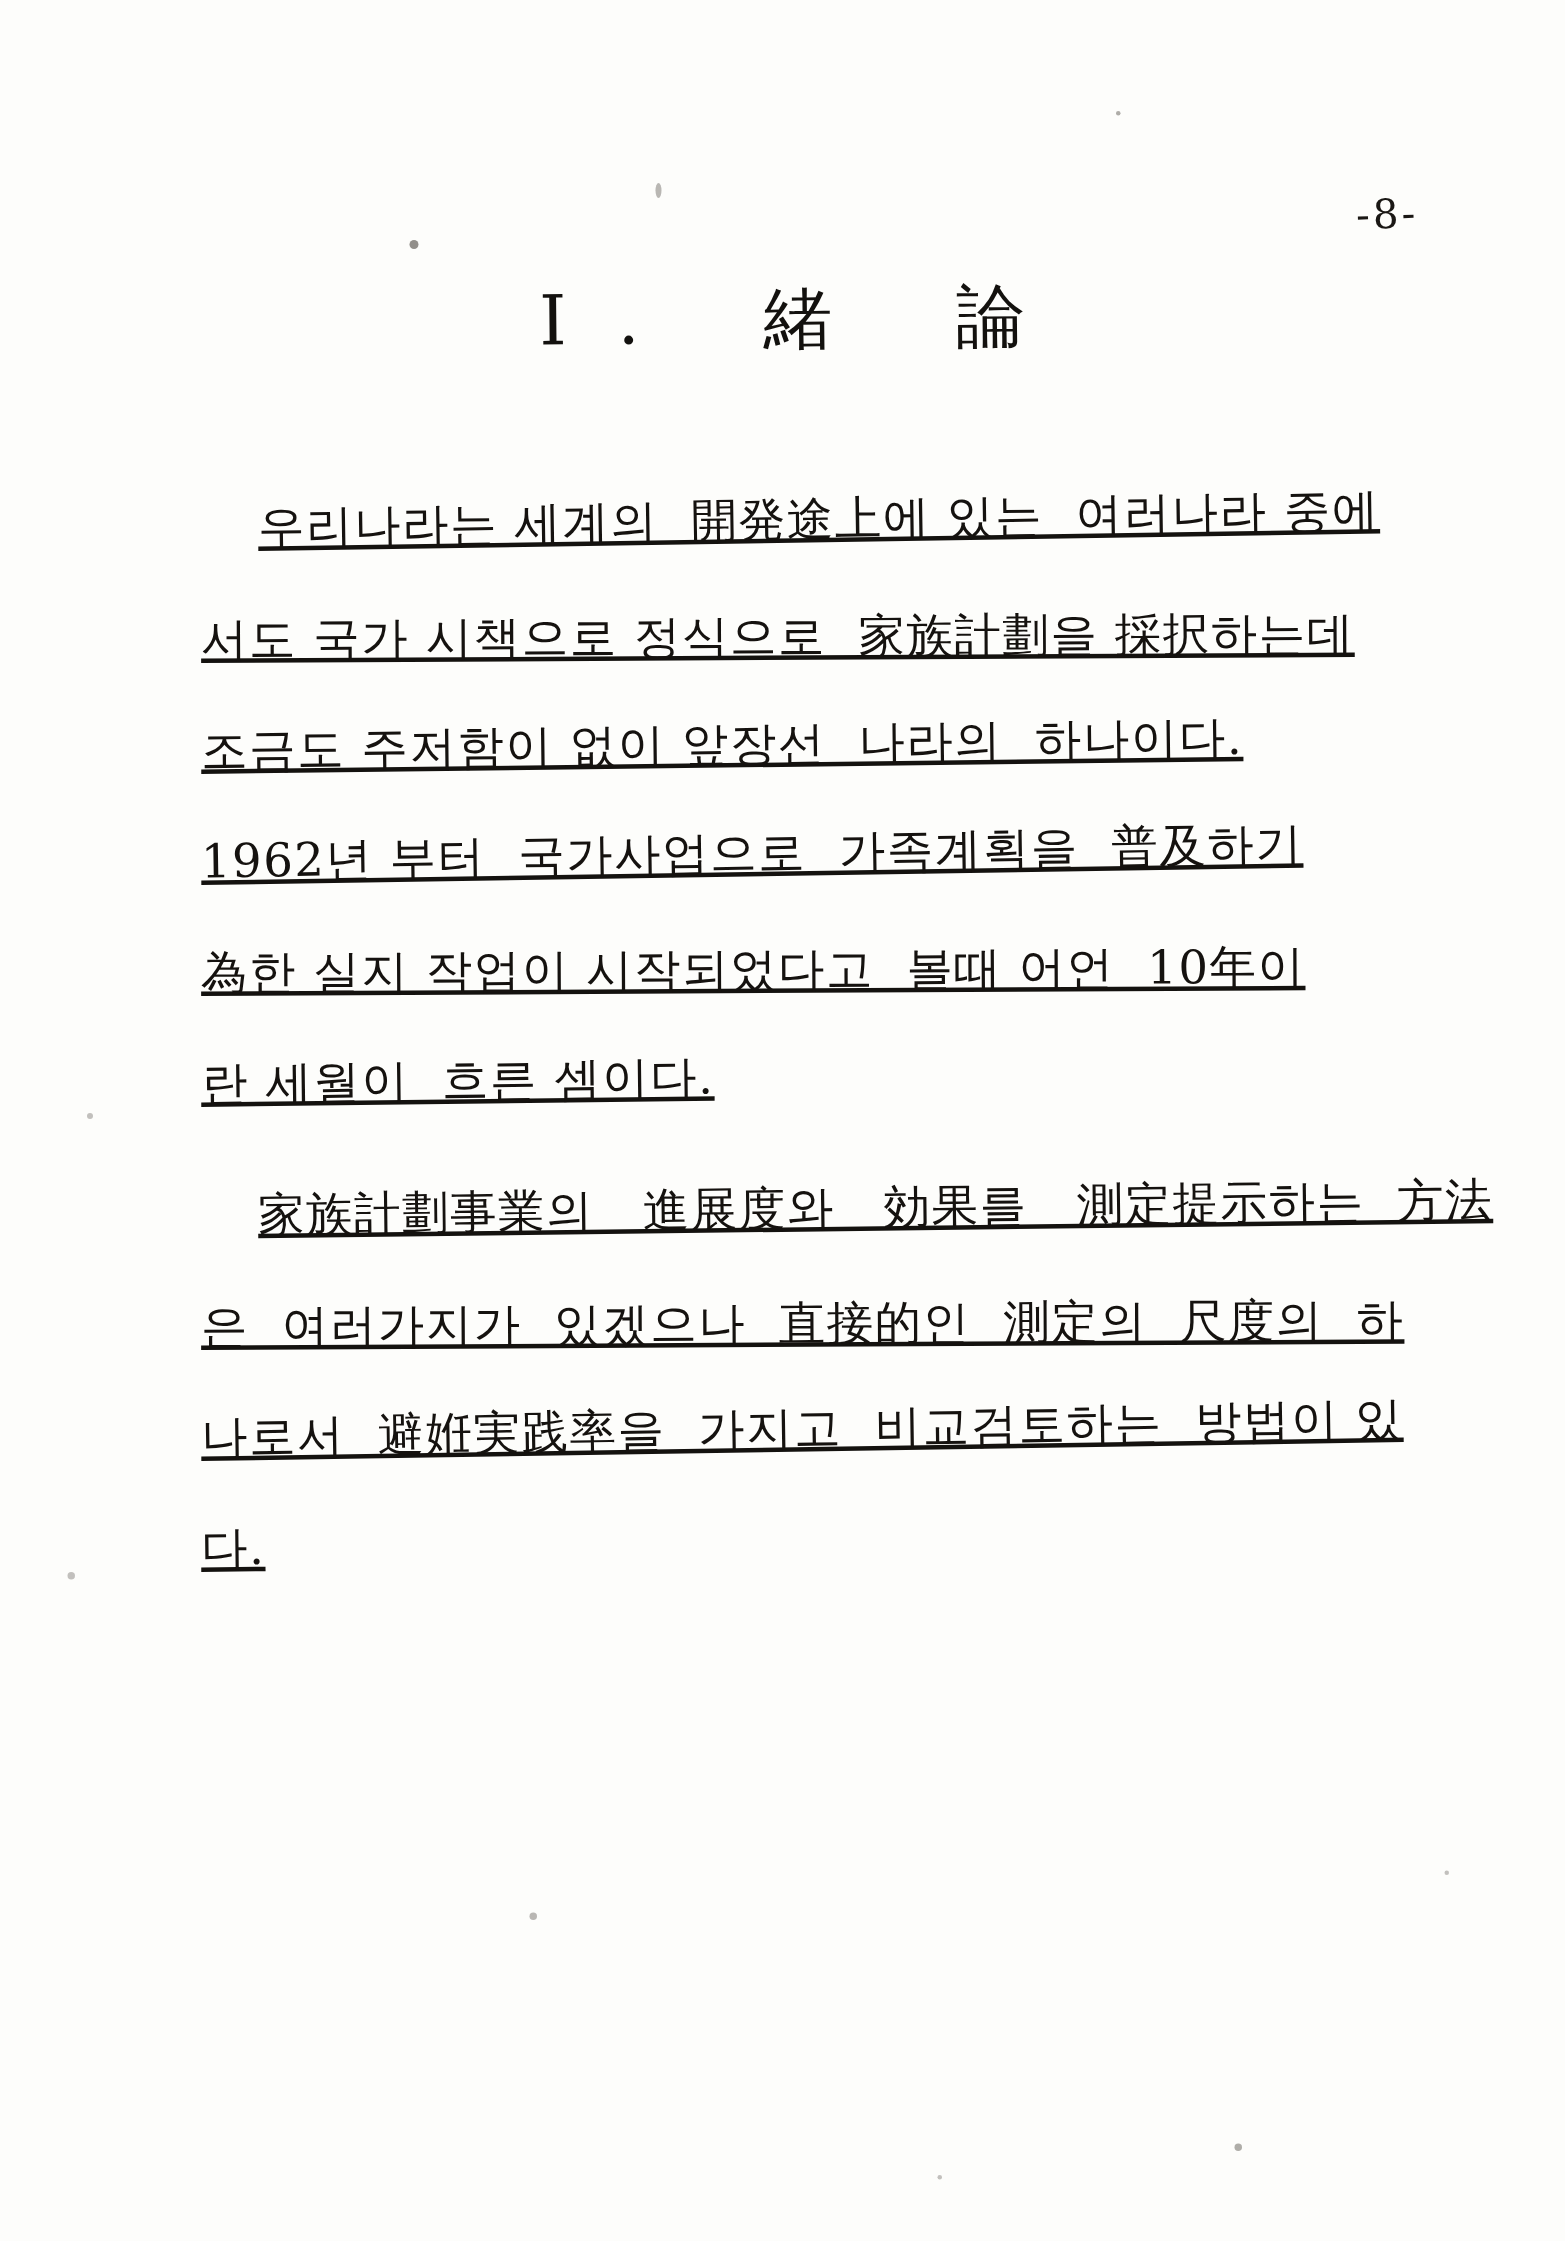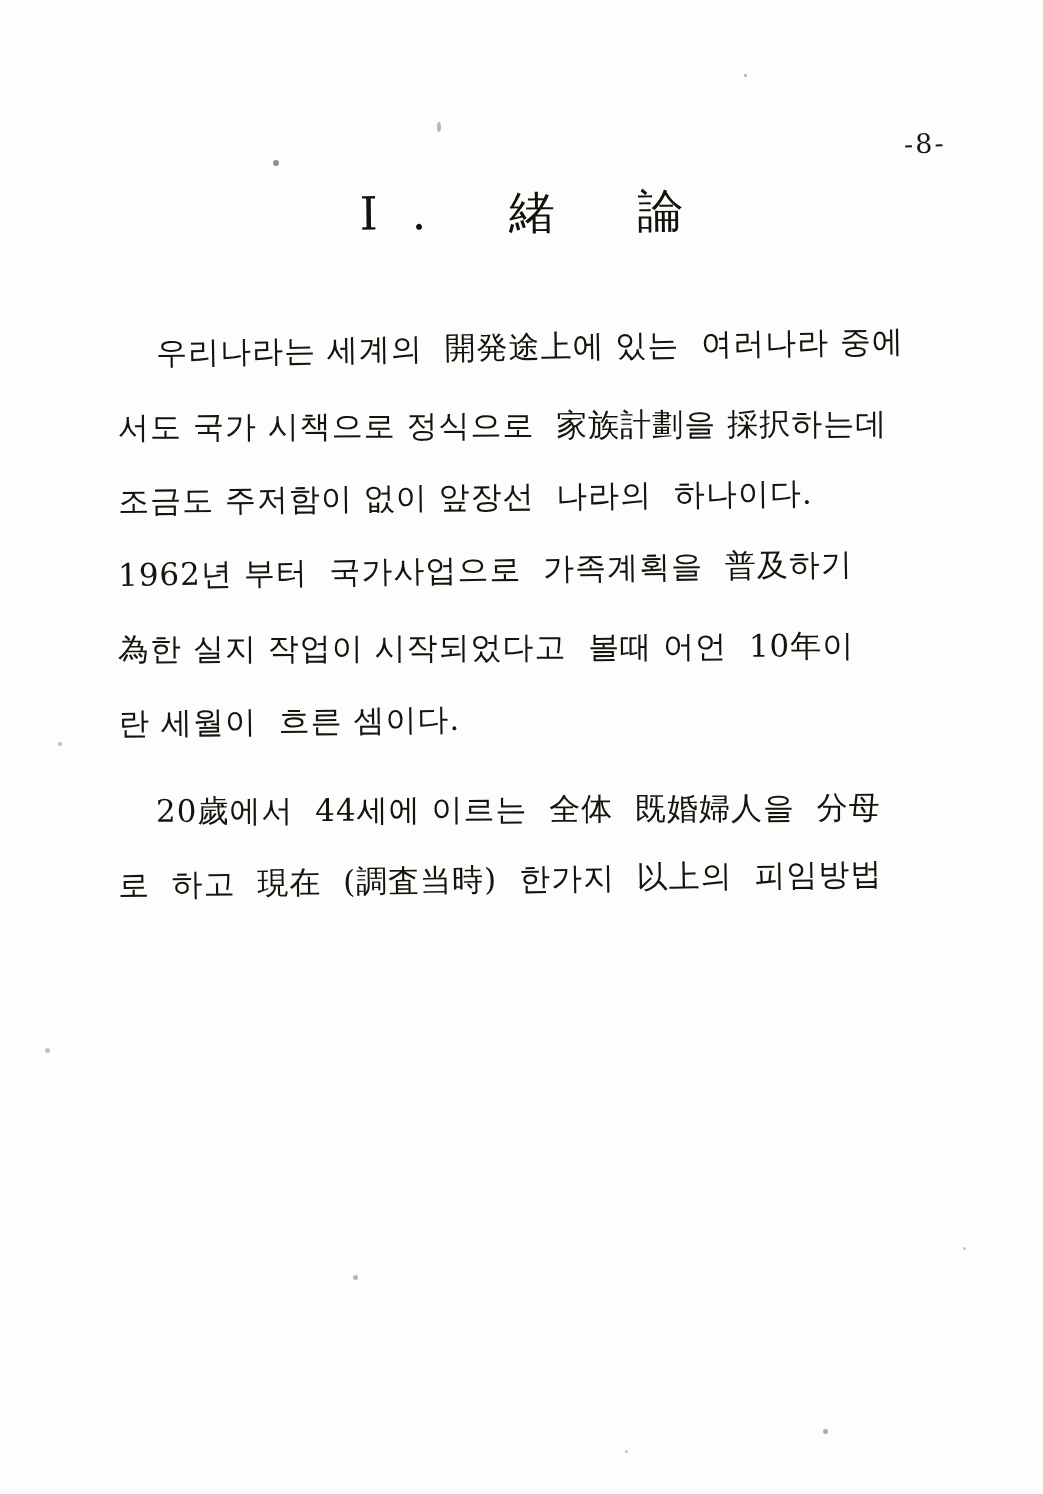--- a/index.html
+++ b/index.html
@@ -47,21 +47,22 @@
     transform: rotate(-0.6deg);
     text-indent: 34px;
   }
   .body-text {
     position: absolute;
     top: 316px;
     left: 118px;
     width: 812px;
   }
   .para {
-    margin: 0 0 14px 0;
+    margin: 0 0 14px 16px;
+    text-decoration: underline;
   }
   .line {
     display: block;
     font-size: 31px;
     line-height: 74px;
     white-space: pre;
     color: #15120f;
     font-family: "DejaVu Serif", serif;
     letter-spacing: 1px;
     transform: rotate(-0.5deg);
@@ -98,20 +99,22 @@
     <div class="para">
       <span class="line indent tilt-a">우리나라는 세계의  開発途上에 있는  여러나라 중에</span>
       <span class="line tilt-b">서도 국가 시책으로 정식으로  家族計劃을 採択하는데</span>
       <span class="line tilt-c">조금도 주저함이 없이 앞장선  나라의  하나이다.</span>
       <span class="line tilt-a">1962년 부터  국가사업으로  가족계획을  普及하기</span>
       <span class="line tilt-b">為한 실지 작업이 시작되었다고  볼때 어언  10年이</span>
       <span class="line tilt-c">란 세월이  흐른 셈이다.</span>
     </div>
 
 
+    <div class="para">
+      <span class="line indent tilt-c">家族計劃事業의   進展度와   効果를   測定提示하는  方法</span>
+      <span class="line tilt-b">은  여러가지가  있겠으나  直接的인  測定의  尺度의  하</span>
+      <span class="line tilt-a">나로서  避姙実践率을  가지고  비교검토하는  방법이 있</span>
+      <span class="line tilt-c">다.</span>
+    </div>
 
-    <div class="para">
-      <span class="line indent tilt-b">20歲에서  44세에 이르는  全体  既婚婦人을  分母</span>
-      <span class="line tilt-a">로  하고  現在  (調査当時)  한가지  以上의  피임방법</span>
-    </div>
 
   </div>
 </div>
 
 </body></html>

